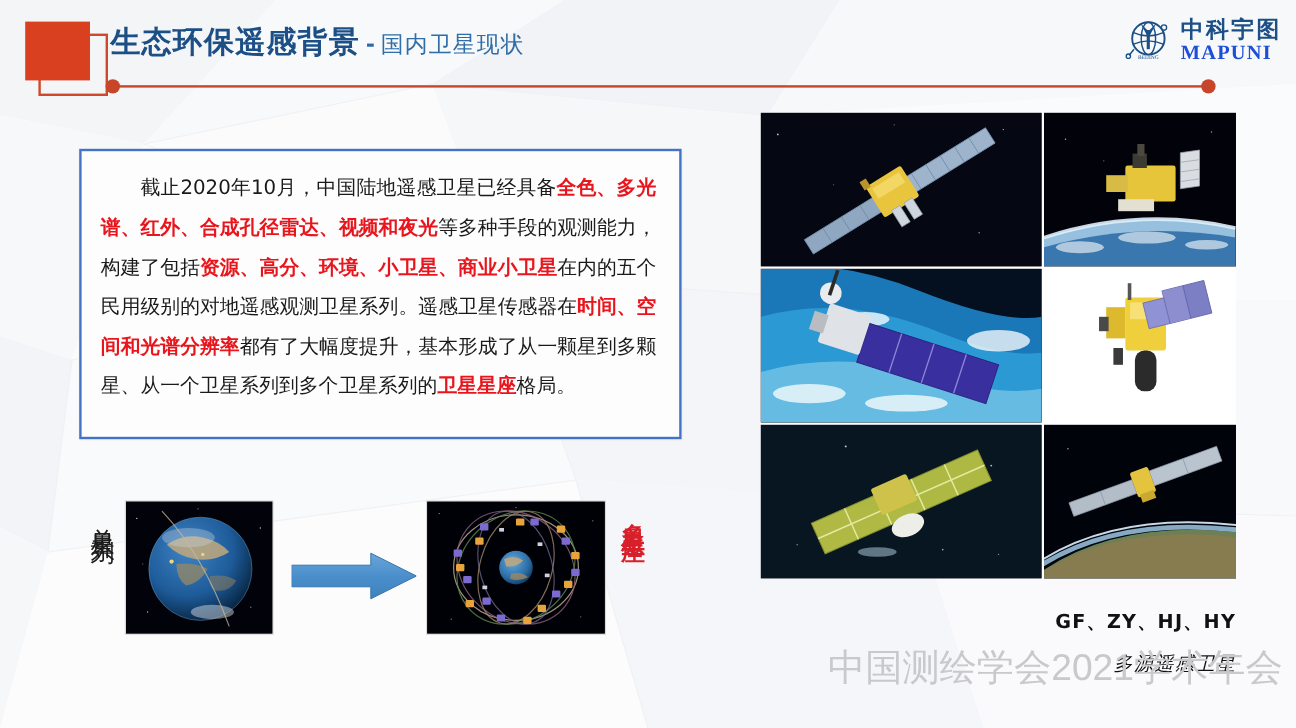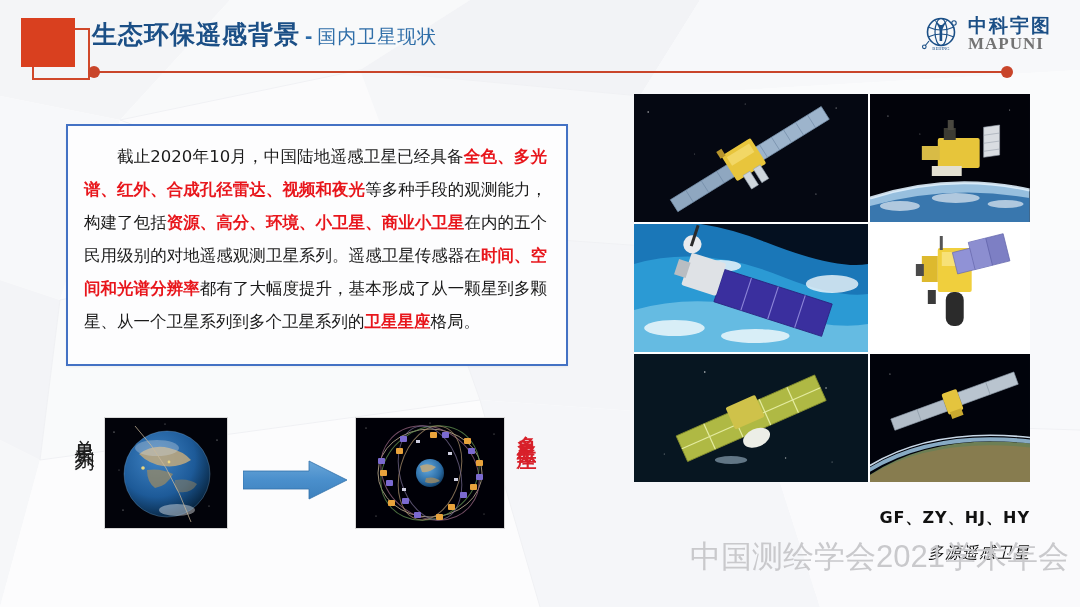--- a/index.html
+++ b/index.html
@@ -35,25 +35,25 @@
   }
   .title-dash{font-size:22px;color:#2c6ba8;font-weight:bold;margin:0 5px;}
   .title-sub{font-size:19px;color:#2f6ea8;letter-spacing:1px;
     font-family:"DejaVu Sans","Liberation Sans",sans-serif;}
 
   .rule-wrap{position:absolute;left:88px;top:65px;width:925px;height:14px;z-index:3;}
   .rule-line{position:absolute;left:8px;top:6px;width:908px;height:2px;background:#c9452a;}
   .rule-dot-l{position:absolute;left:0;top:1px;width:12px;height:12px;border-radius:50%;background:#c9452a;}
   .rule-dot-r{position:absolute;right:0;top:1px;width:12px;height:12px;border-radius:50%;background:#c9452a;}
 
-  .brand{position:absolute;right:28px;top:10px;height:48px;display:flex;align-items:center;gap:6px;z-index:4;}
+  .brand{position:absolute;right:12px;top:10px;height:48px;display:flex;align-items:center;gap:6px;z-index:4;}
   .brand-text{display:flex;flex-direction:column;line-height:1.0;}
   .brand-cn{font-size:19px;font-weight:bold;color:#1b4f86;letter-spacing:2px;
     font-family:"DejaVu Sans","Liberation Sans",sans-serif;}
-  .brand-en{font-size:17px;font-weight:bold;color:#737373;letter-spacing:1px;
+  .brand-en{font-size:17px;font-weight:bold;color:#1d4ed8;letter-spacing:1px;
     font-family:"Liberation Serif","DejaVu Serif",serif;}
 
   
   .textbox{
     position:absolute;left:66px;top:124px;width:502px;height:242px;
     border:2px solid #4472c4;
     background:#fdfdfe;
     box-sizing:border-box;
     padding:14px 19px 10px 16px;
     z-index:3;

